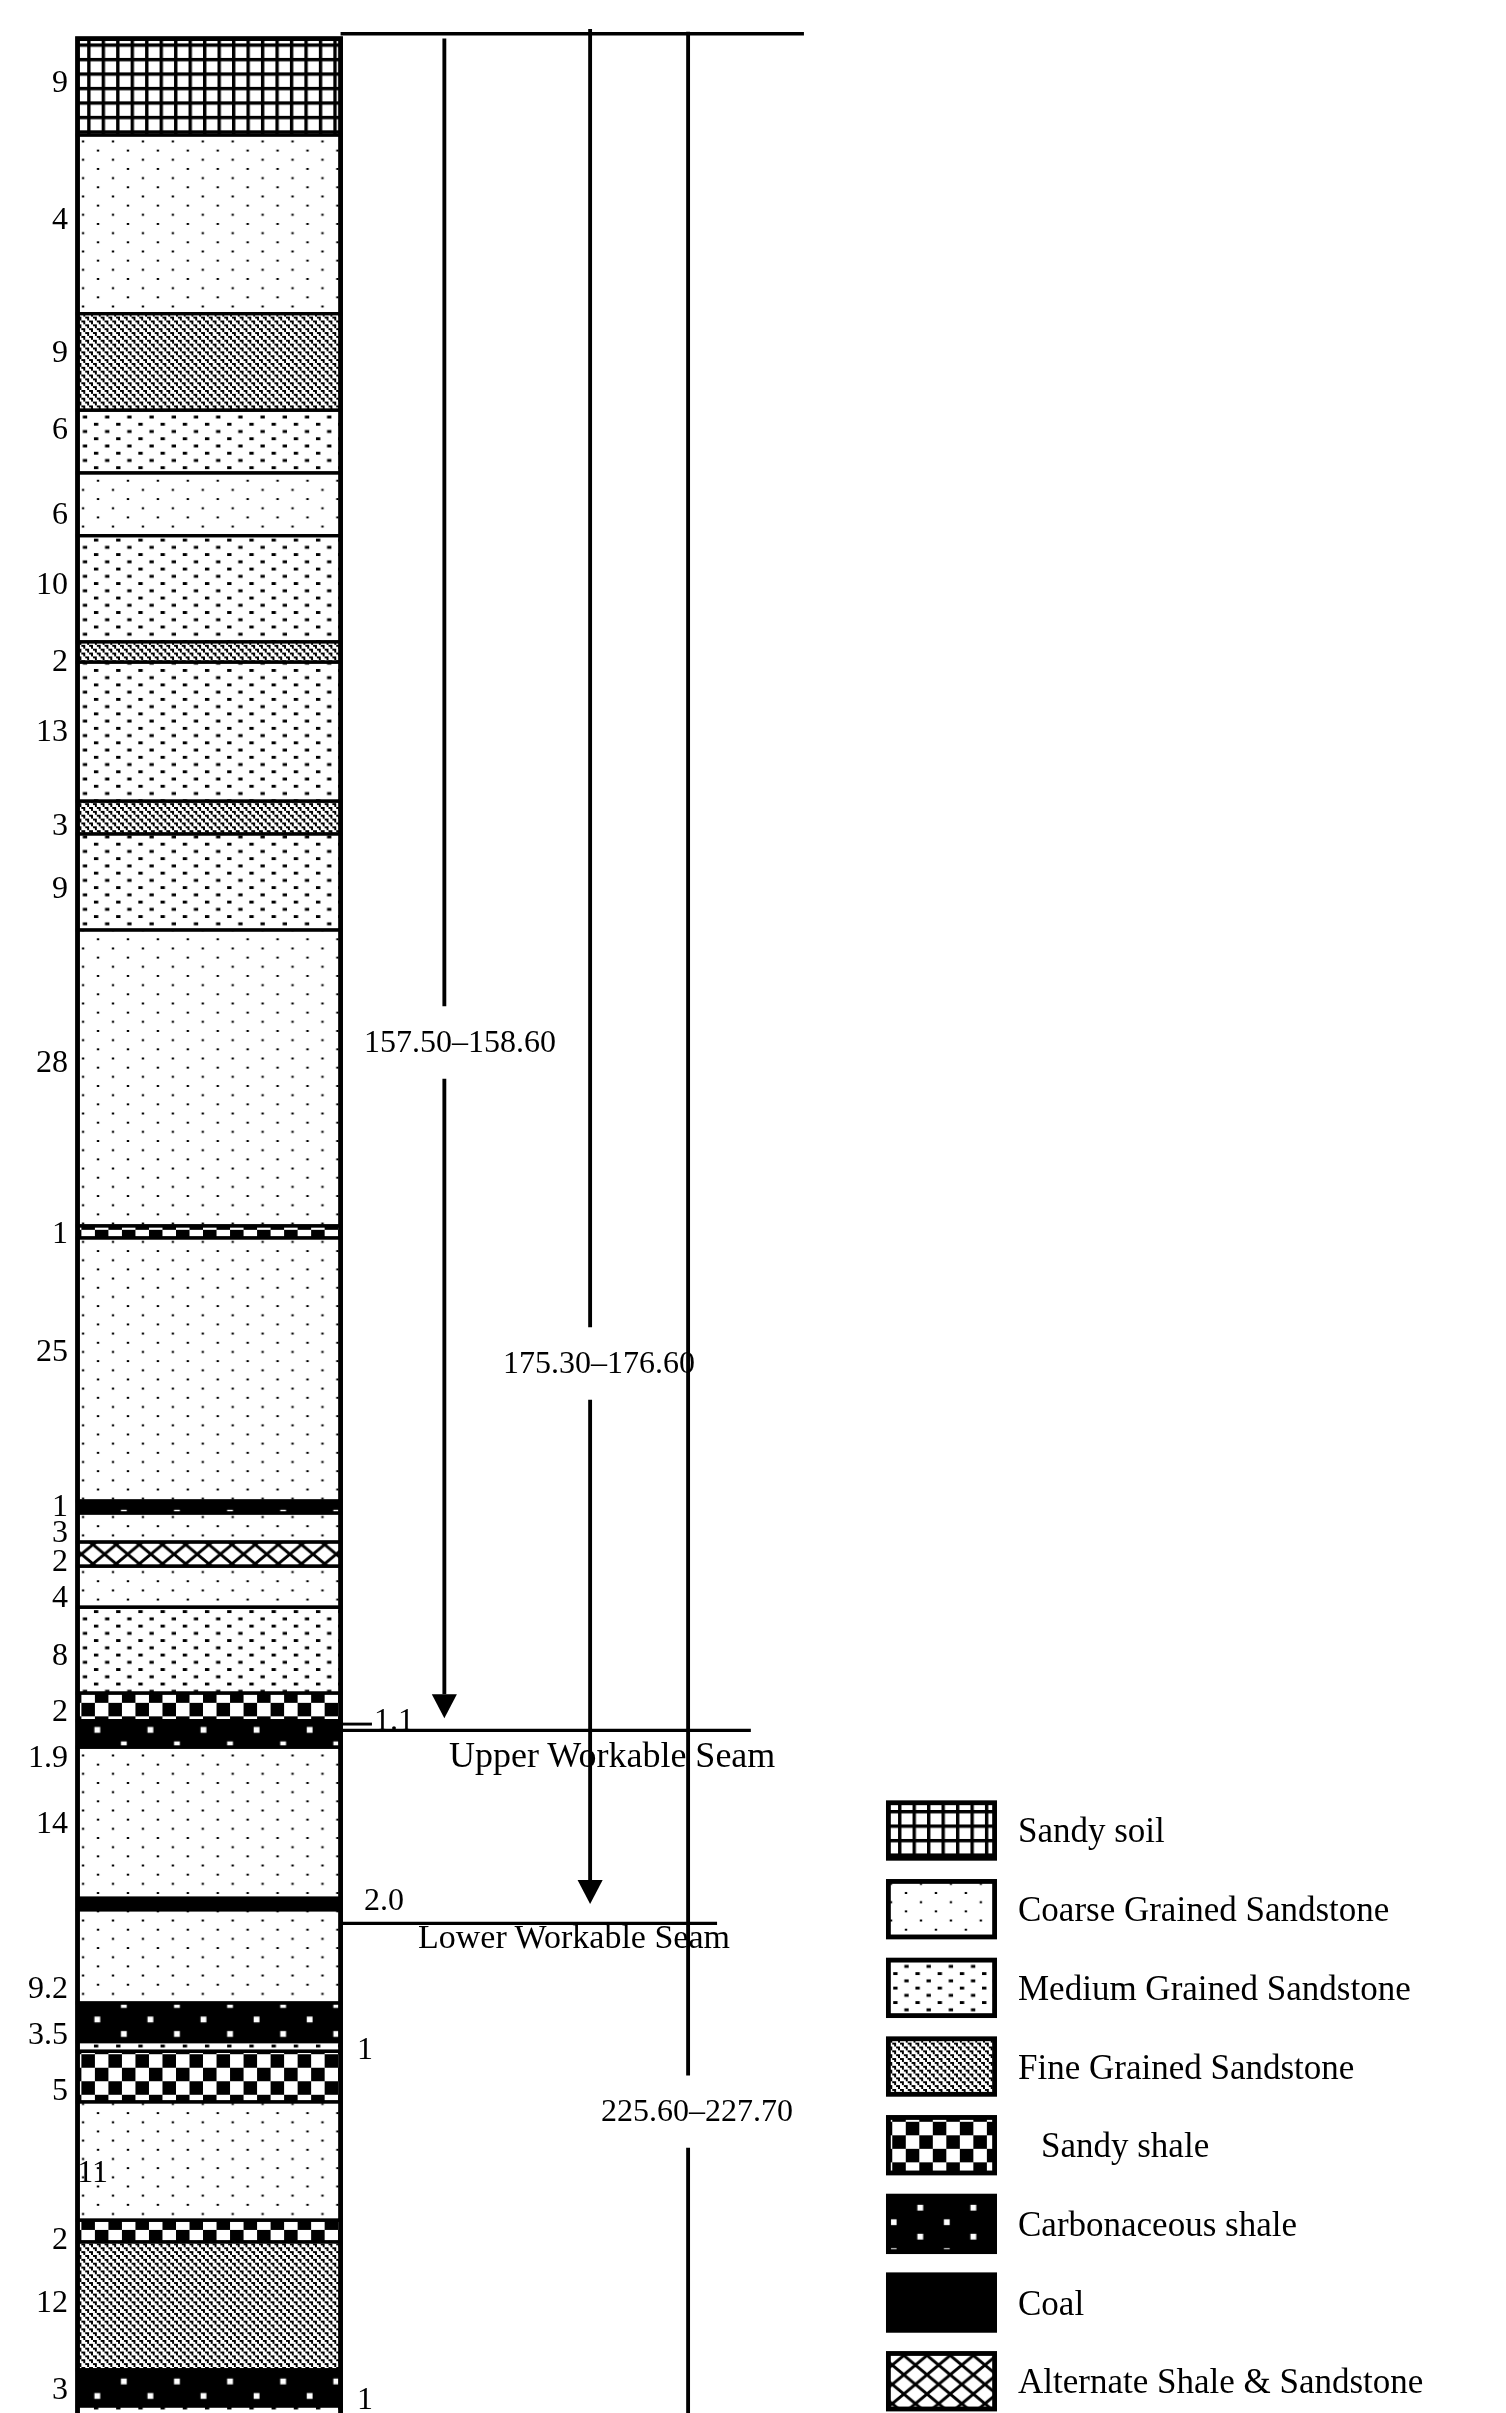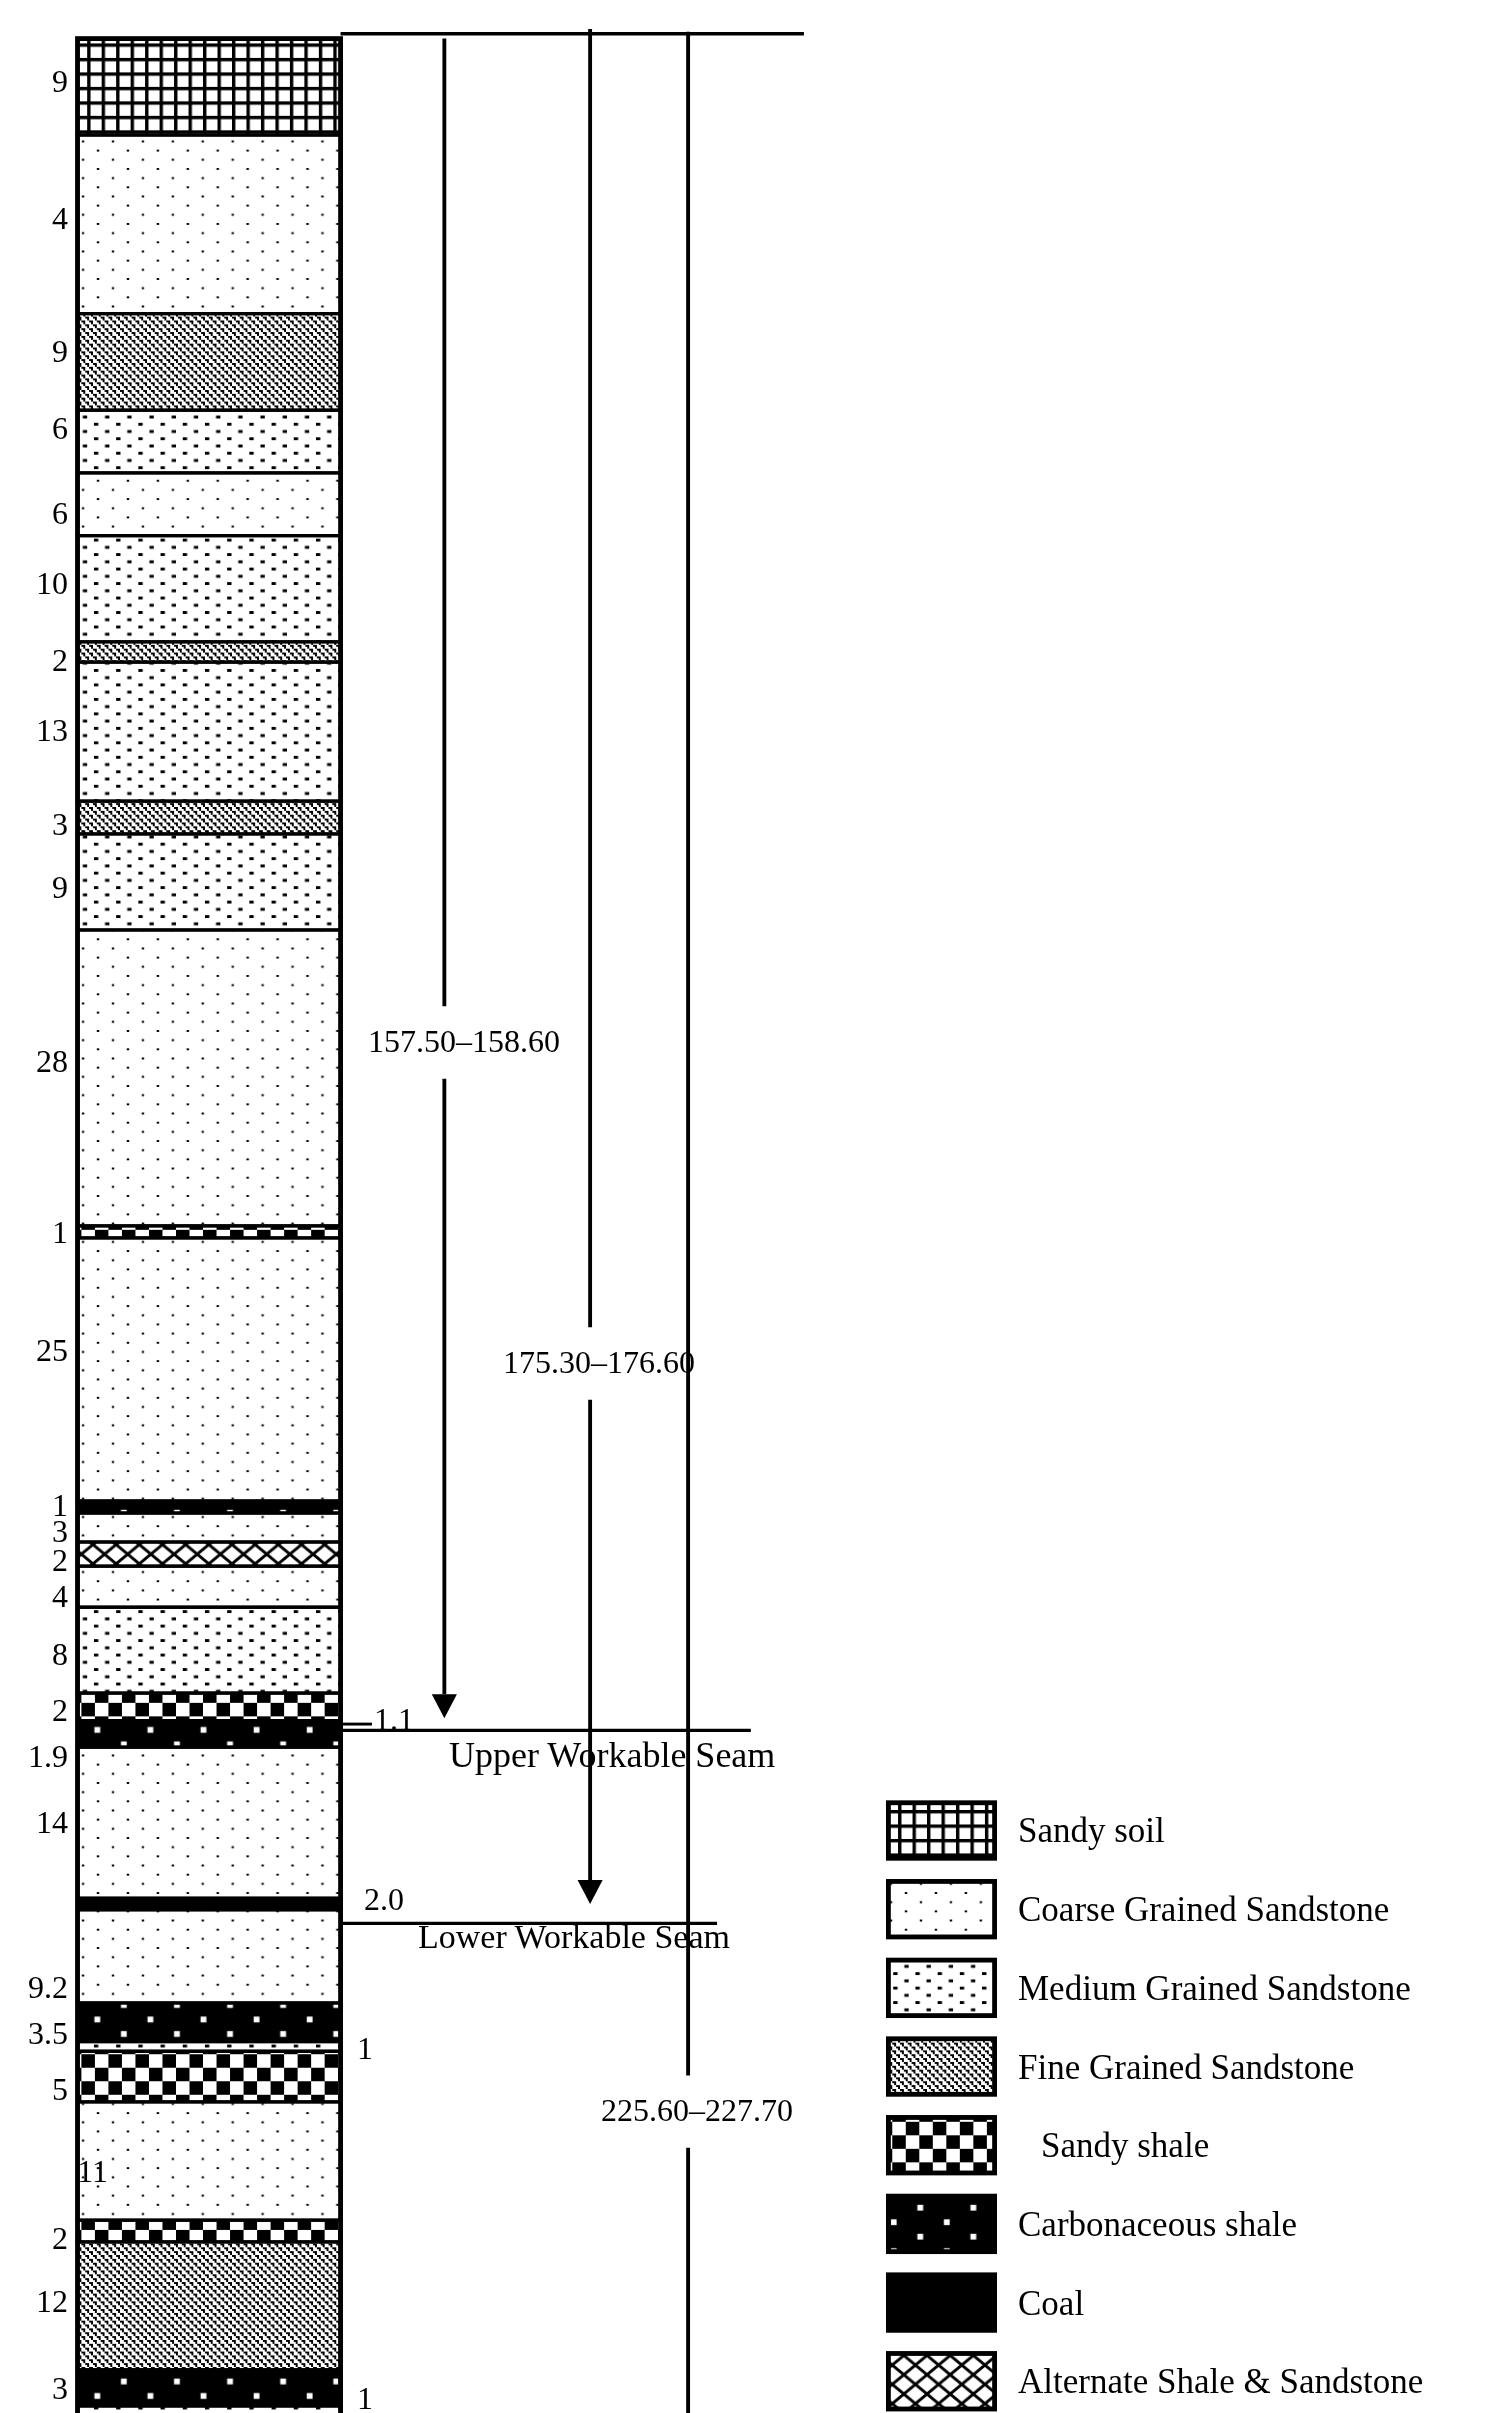--- a/index.html
+++ b/index.html
@@ -144,21 +144,21 @@
     <div class="lbl left-lbl" style="left: 0px; top: 2017px;">3.5</div>
     <div class="lbl left-lbl" style="left: 0px; top: 2073px;">5</div>
     <div class="lbl left-lbl" style="left: 0px; top: 2155px; margin-left: 40px;">11</div>
     <div class="lbl left-lbl" style="left: 0px; top: 2222px;">2</div>
     <div class="lbl left-lbl" style="left: 0px; top: 2285px;">12</div>
     <div class="lbl left-lbl" style="left: 0px; top: 2372px;">3</div>
     <div class="lbl " style="left: 374px; top: 1703px;">1.1</div>
     <div class="lbl " style="left: 364px; top: 1883px;">2.0</div>
     <div class="lbl " style="left: 357px; top: 2032px;">1</div>
     <div class="lbl " style="left: 357px; top: 2382px;">1</div>
-    <div class="lbl" style="left: 348px; top: 1025px; width: 212px; text-align: right;">157.50–158.60</div>
+    <div class="lbl" style="left: 364px; top: 1025px; width: 212px; text-align: left;">157.50–158.60</div>
     <div class="lbl" style="left: 493px; top: 1346px; width: 212px; text-align: center;">175.30–176.60</div>
     <div class="lbl" style="left: 591px; top: 2094px; width: 212px; text-align: center;">225.60–227.70</div>
     <div class="lbl " style="left: 449px; top: 1737px; font-size: 36px;">Upper Workable Seam</div>
     <div class="lbl " style="left: 418px; top: 1920px; font-size: 34px; text-align: center;">Lower Workable Seam</div>
     <div class="lbl legend-text" style="left: 1018px; top: 1813px;">Sandy soil</div>
     <div class="lbl legend-text" style="left: 1018px; top: 1892px;">Coarse Grained Sandstone</div>
     <div class="lbl legend-text" style="left: 1018px; top: 1971px;">Medium Grained Sandstone</div>
     <div class="lbl legend-text" style="left: 1018px; top: 2050px;">Fine Grained Sandstone</div>
     <div class="lbl legend-text" style="left: 1018px; top: 2128px; margin-left: 23px;">Sandy shale</div>
     <div class="lbl legend-text" style="left: 1018px; top: 2207px;">Carbonaceous shale</div>

